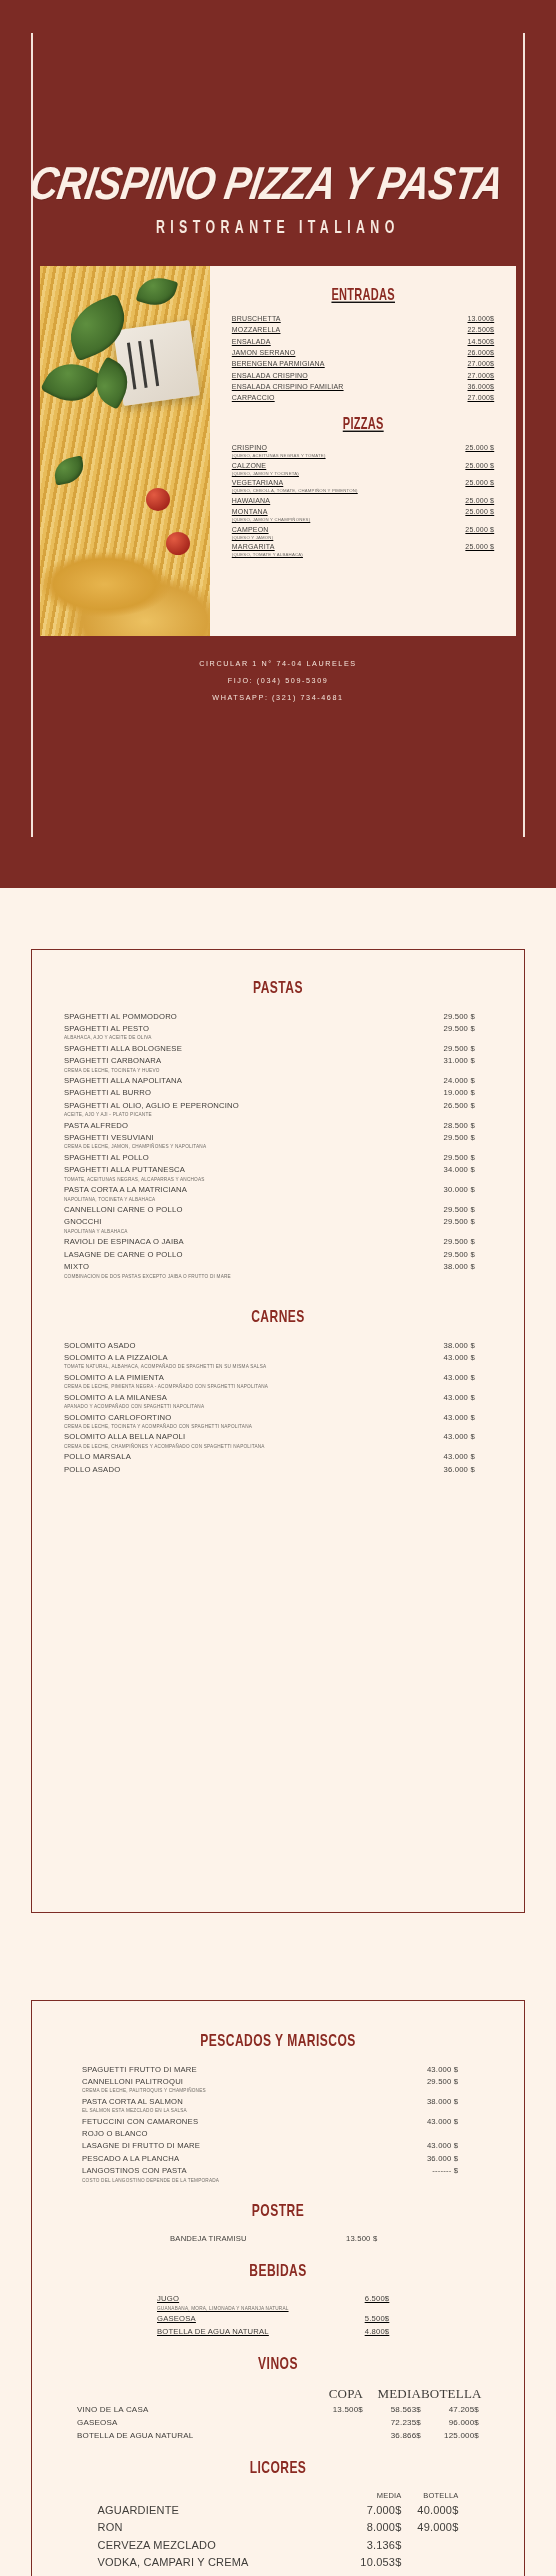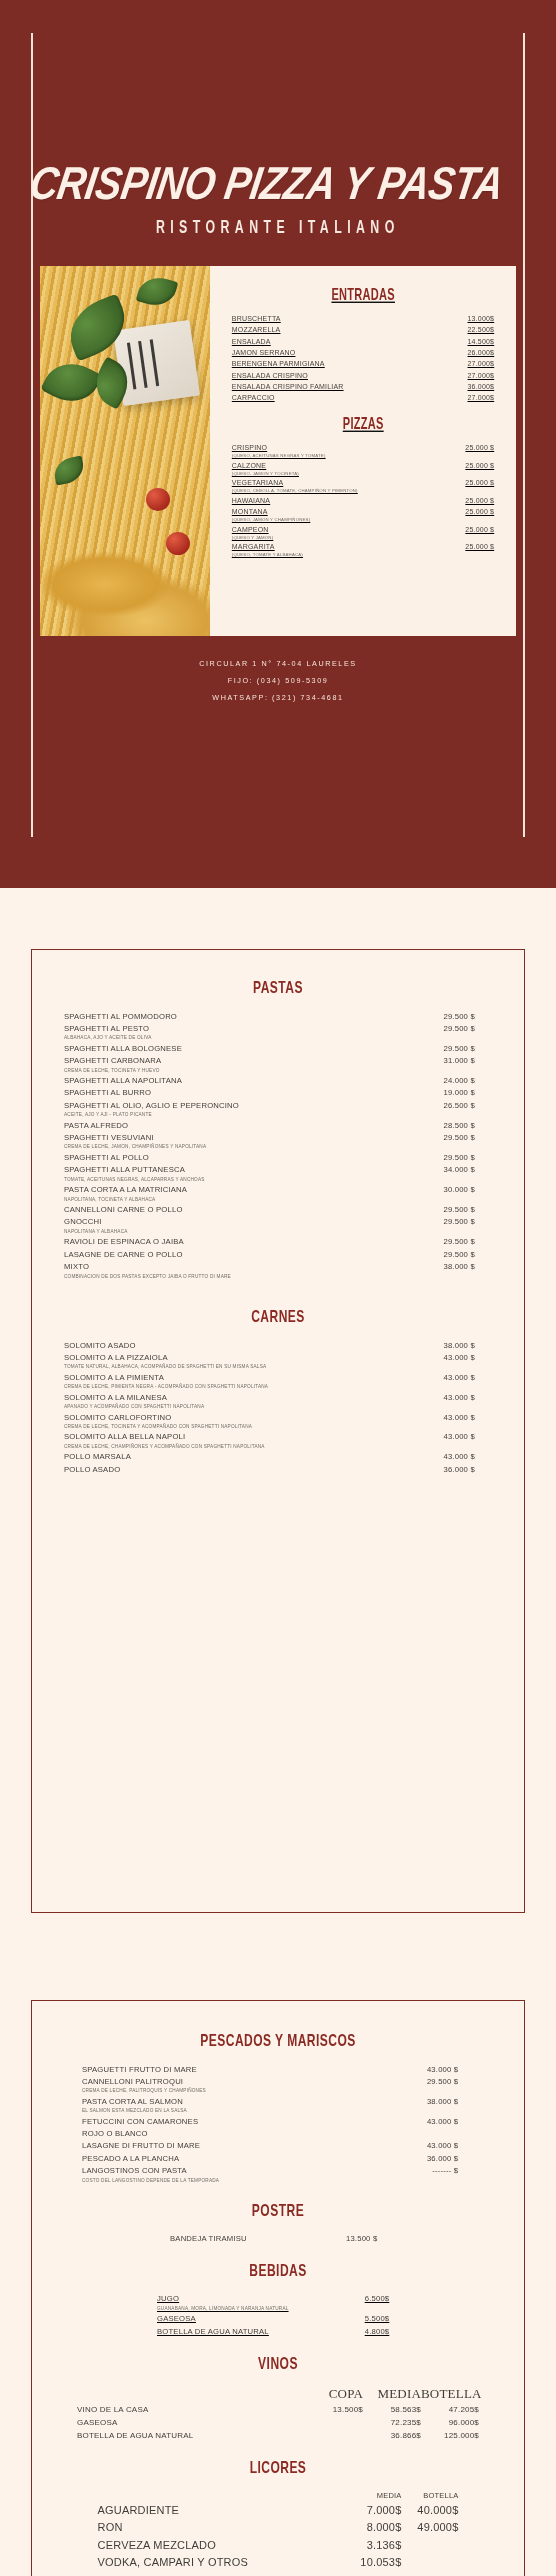--- a/index.html
+++ b/index.html
@@ -581,21 +581,21 @@
             <span class="nm">RON</span>
             <span class="c">8.000$</span>
             <span class="c">49.000$</span>
           </div>
           <div class="l-row">
             <span class="nm">CERVEZA MEZCLADO</span>
             <span class="c">3.136$</span>
             <span class="c"></span>
           </div>
           <div class="l-row">
-            <span class="nm">VODKA, CAMPARI Y OTROS</span>
+            <span class="nm">VODKA, CAMPARI Y CREMA</span>
             <span class="c">10.053$</span>
             <span class="c"></span>
           </div>
           <div class="l-row">
             <span class="nm">WHISKY</span>
             <span class="c">19.500$</span>
             <span class="c"></span>
           </div>
         </div>
     </div>

